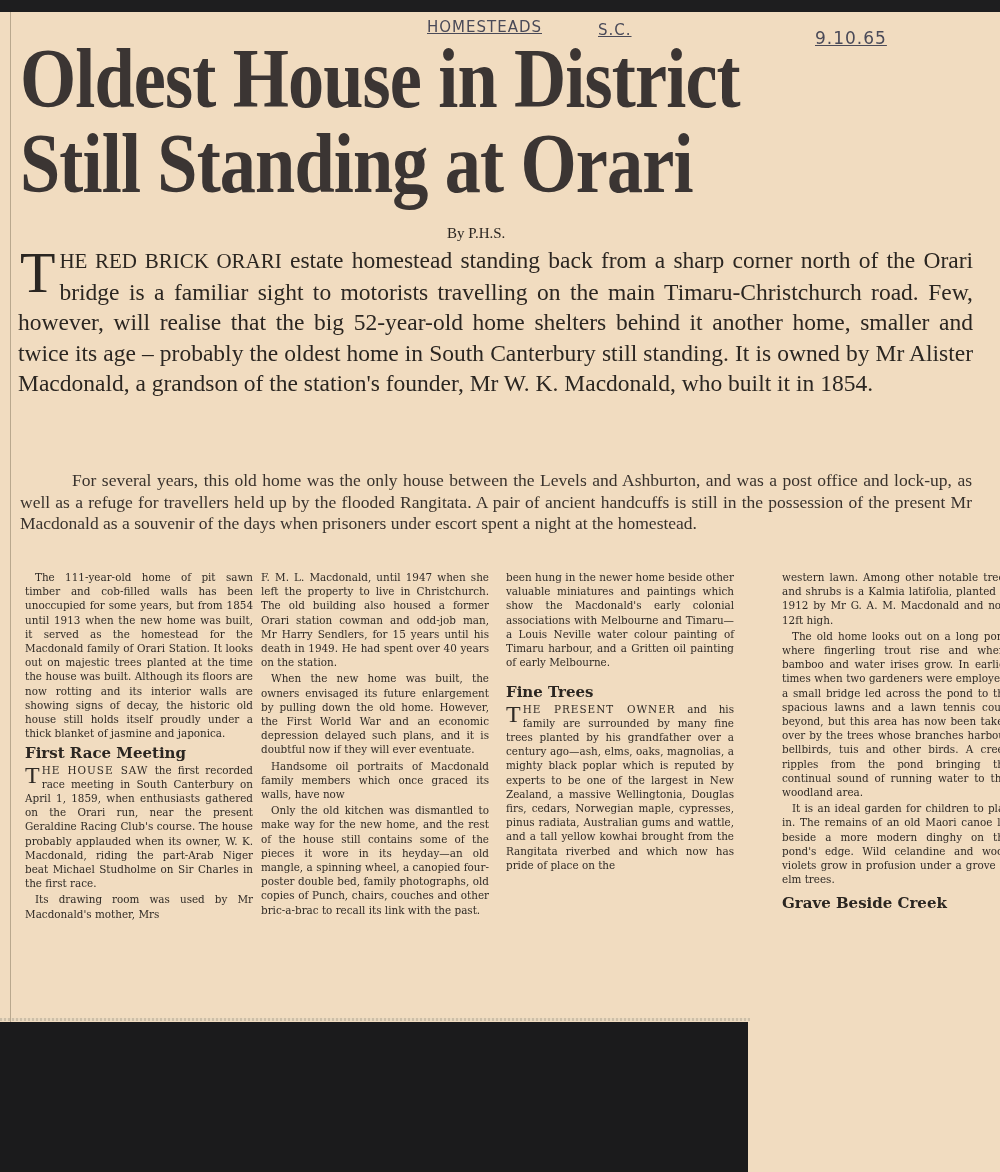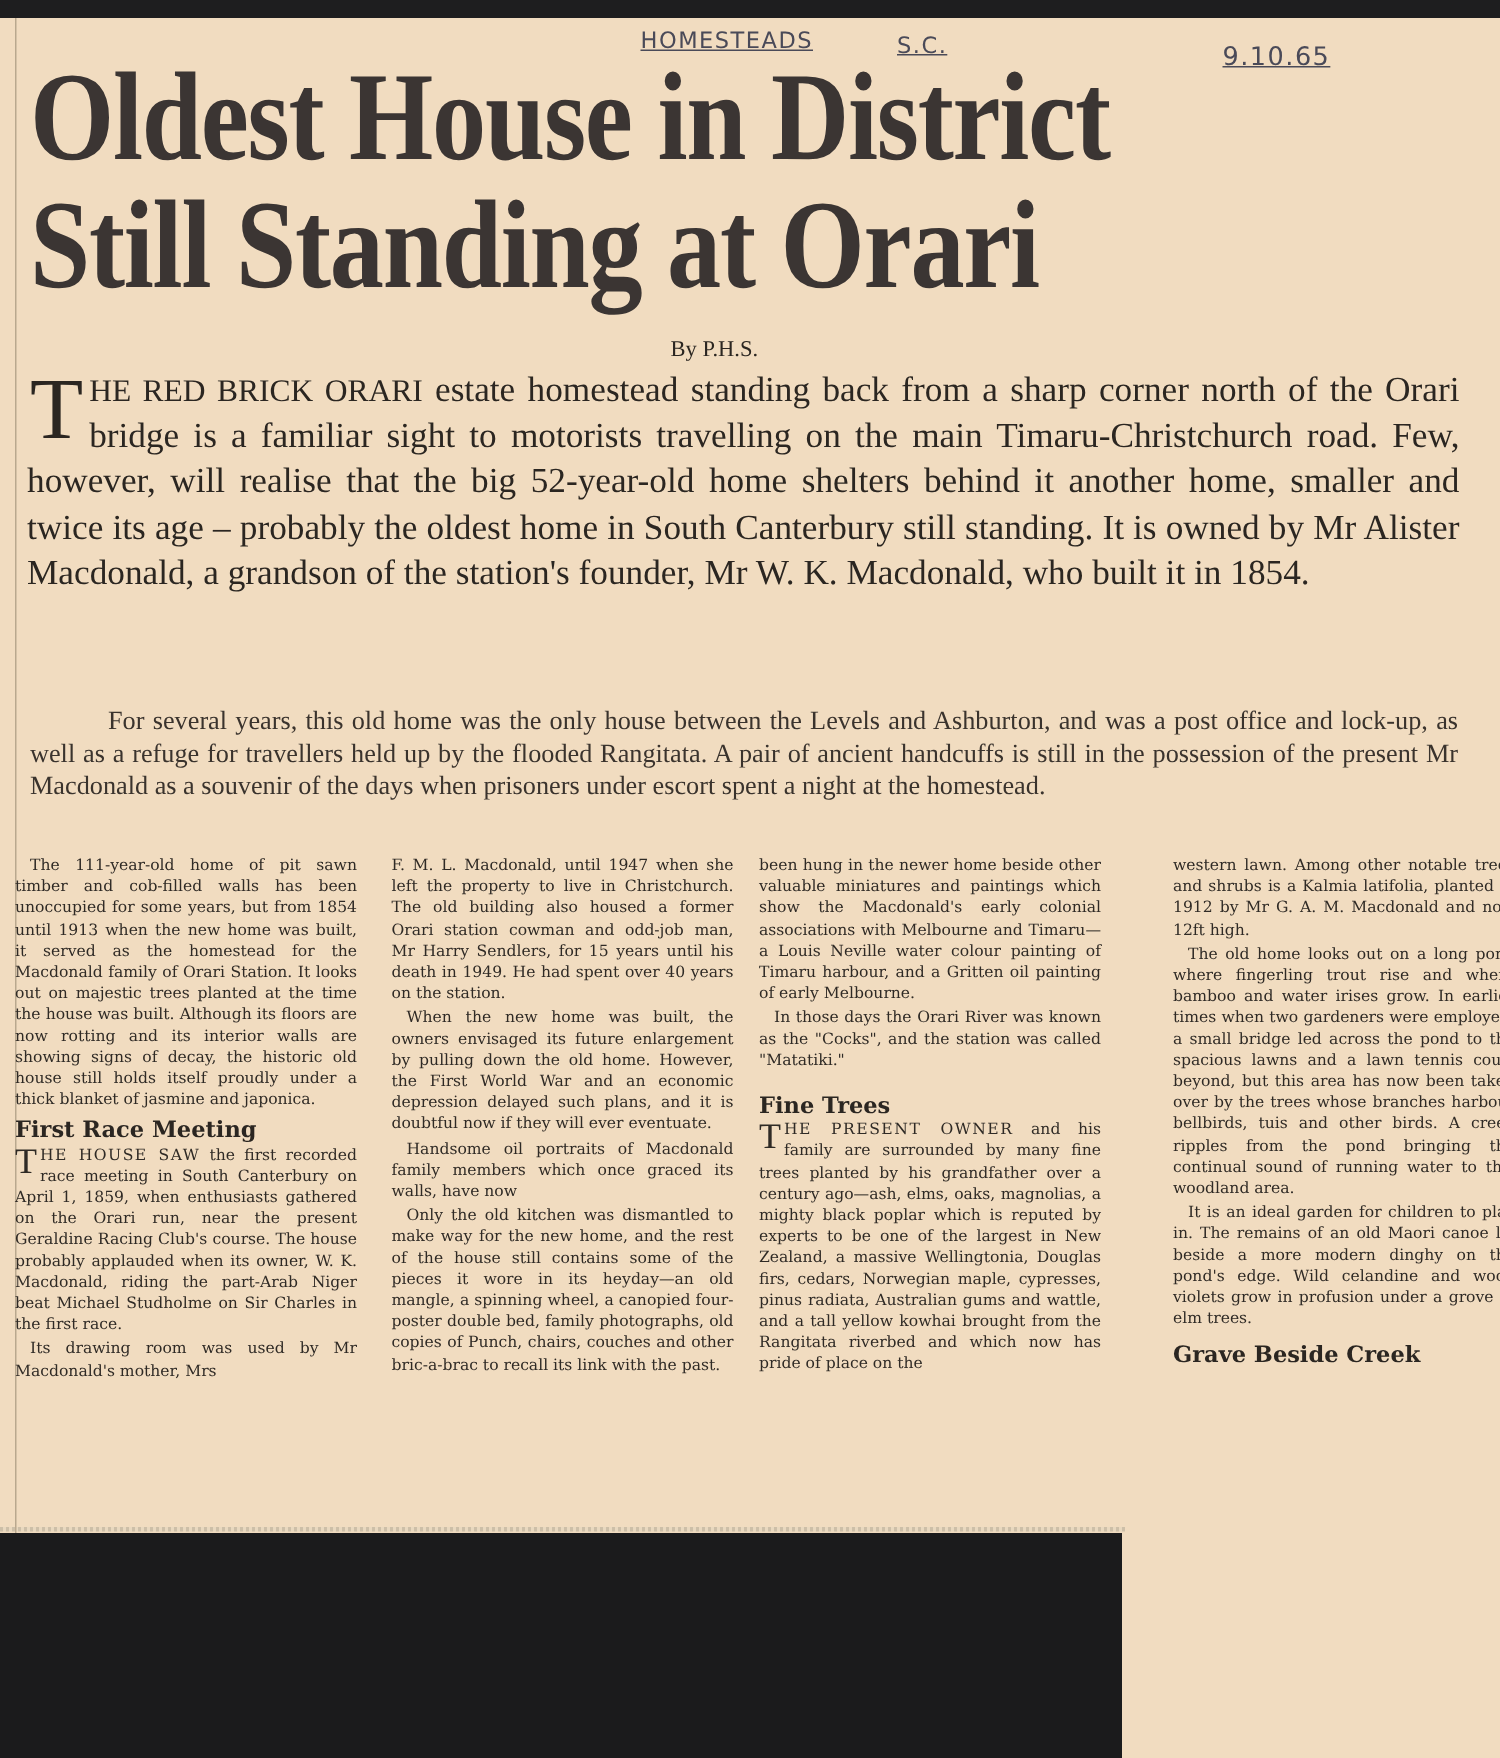--- a/index.html
+++ b/index.html
@@ -17,21 +17,21 @@
   .hl1 { top:30px; font-size:84px; transform:scaleX(0.86); }
   .hl2 { top:115px; font-size:84px; transform:scaleX(0.86); }
   .byline { position:absolute; left:447px; top:225px; font-family:"Liberation Serif", serif; font-size:15px; }
   .lede { position:absolute; left:18px; top:245px; width:955px; font-family:"Liberation Serif", serif; font-size:23.5px; line-height:30.5px; text-align:justify; }
   .lede .dropcap { float:left; font-size:58px; line-height:48px; margin:4px 4px 0 2px; }
   .lede .caps { font-size:21px; }
   .intro { position:absolute; left:20px; top:470px; width:952px; font-family:"Liberation Serif", serif; font-size:17.5px; line-height:21.5px; text-align:justify; text-indent:52px; color:#3a332d; }
   .col { position:absolute; top:570px; width:228px; font-family:"DejaVu Serif", serif; font-size:10.4px; line-height:14.2px; text-align:justify; color:#2f2a25; }
   .col p { margin:0 0 2px 0; text-indent:10px; }
   .col p.noindent { text-indent:0; }
-  .c1 { left:10px; } .c2 { left:261px; } .c3 { left:506px; } .c4 { left:753px;margin-left:29px; }
+  .c1 { left:25px; } .c2 { left:261px; } .c3 { left:506px; } .c4 { left:753px;margin-left:29px; }
   .subhead { font-family:"DejaVu Serif", serif; font-weight:bold; font-size:15px; margin:6px 0 2px 0; text-indent:0; color:#2b2621; }
   .dc { float:left; font-size:24px; line-height:20px; margin:2px 2px 0 0; font-family:"Liberation Serif", serif; }
   .sc { letter-spacing:1px; }
 </style>
 </head>
 <body>
 
 <div class="top-edge"></div>
 <div class="clip-main"></div>
 <div class="clip-col4"></div>
@@ -62,21 +62,20 @@
 
 <div class="col c2">
   <p class="noindent">F. M. L. Macdonald, until 1947 when she left the property to live in Christchurch.  The old building also housed a former Orari station cowman and odd-job man, Mr Harry Sendlers, for 15 years until his death in 1949.  He had spent over 40 years on the station.</p>
   <p>When the new home was built, the owners envisaged its future enlargement by pulling down the old home.  However, the First World War and an economic depression delayed such plans, and it is doubtful now if they will ever eventuate.</p>
   <p>Handsome oil portraits of Macdonald family members which once graced its walls, have now</p>
   <p>Only the old kitchen was dismantled to make way for the new home, and the rest of the house still contains some of the pieces it wore in its heyday—an old mangle, a spinning wheel, a canopied four-poster double bed, family photographs, old copies of Punch, chairs, couches and other bric-a-brac to recall its link with the past.</p>
 </div>
 
 <div class="col c3">
   <p class="noindent">been hung in the newer home beside other valuable miniatures and paintings which show the Macdonald's early colonial associations with Melbourne and Timaru—a Louis Neville water colour painting of Timaru harbour, and a Gritten oil painting of early Melbourne.</p>
-  <p>In those days the Orari River was known as the "Cocks", and the station was called "Matatiki."</p>
   <div class="subhead" style="margin-top:16px">Fine Trees</div>
   <p class="noindent"><span class="dc">T</span><span class="sc">HE PRESENT OWNER</span><span> and his family are surrounded by many fine trees planted by his grandfather over a century ago—ash, elms, oaks, magnolias, a mighty black poplar which is reputed by experts to be one of the largest in New Zealand, a massive Wellingtonia, Douglas firs, cedars, Norwegian maple, cypresses, pinus radiata, Australian gums and wattle, and a tall yellow kowhai brought from the Rangitata riverbed and which now has pride of place on the</span></p>
 </div>
 
 <div class="col c4">
   <p class="noindent">western lawn.  Among other notable trees and shrubs is a Kalmia latifolia, planted in 1912 by Mr G. A. M. Macdonald and now 12ft high.</p>
   <p>The old home looks out on a long pond where fingerling trout rise and where bamboo and water irises grow.  In earlier times when two gardeners were employed, a small bridge led across the pond to the spacious lawns and a lawn tennis court beyond, but this area has now been taken over by the trees whose branches harbour bellbirds, tuis and other birds.  A creek ripples from the pond bringing the continual sound of running water to this woodland area.</p>
   <p>It is an ideal garden for children to play in.  The remains of an old Maori canoe lie beside a more modern dinghy on the pond's edge.  Wild celandine and wood violets grow in profusion under a grove of elm trees.</p>
   <div class="subhead" style="margin-top:10px">Grave Beside Creek</div>
 </div>

